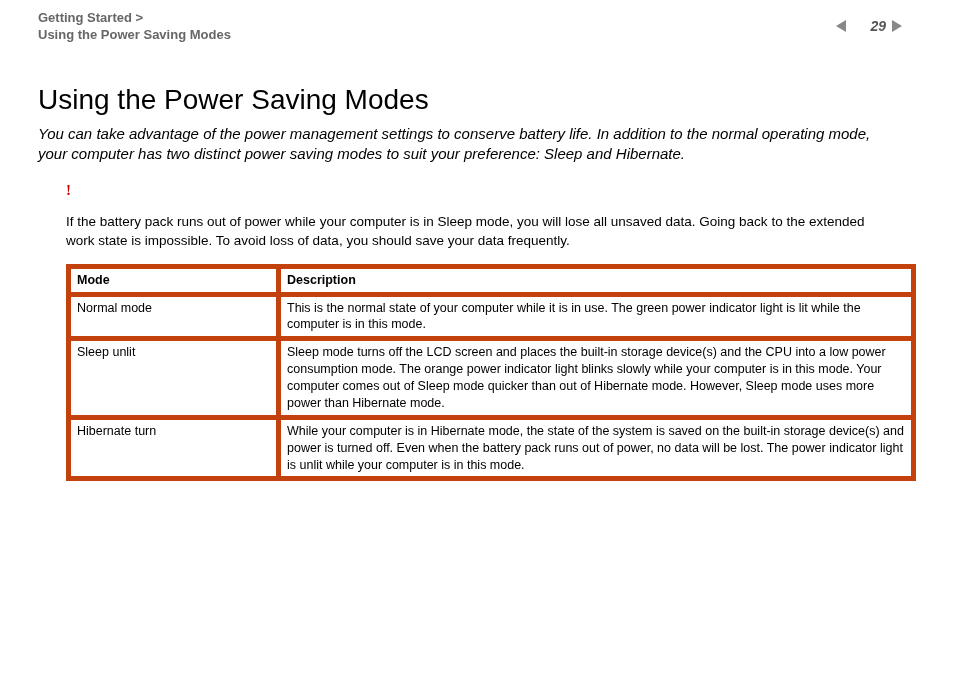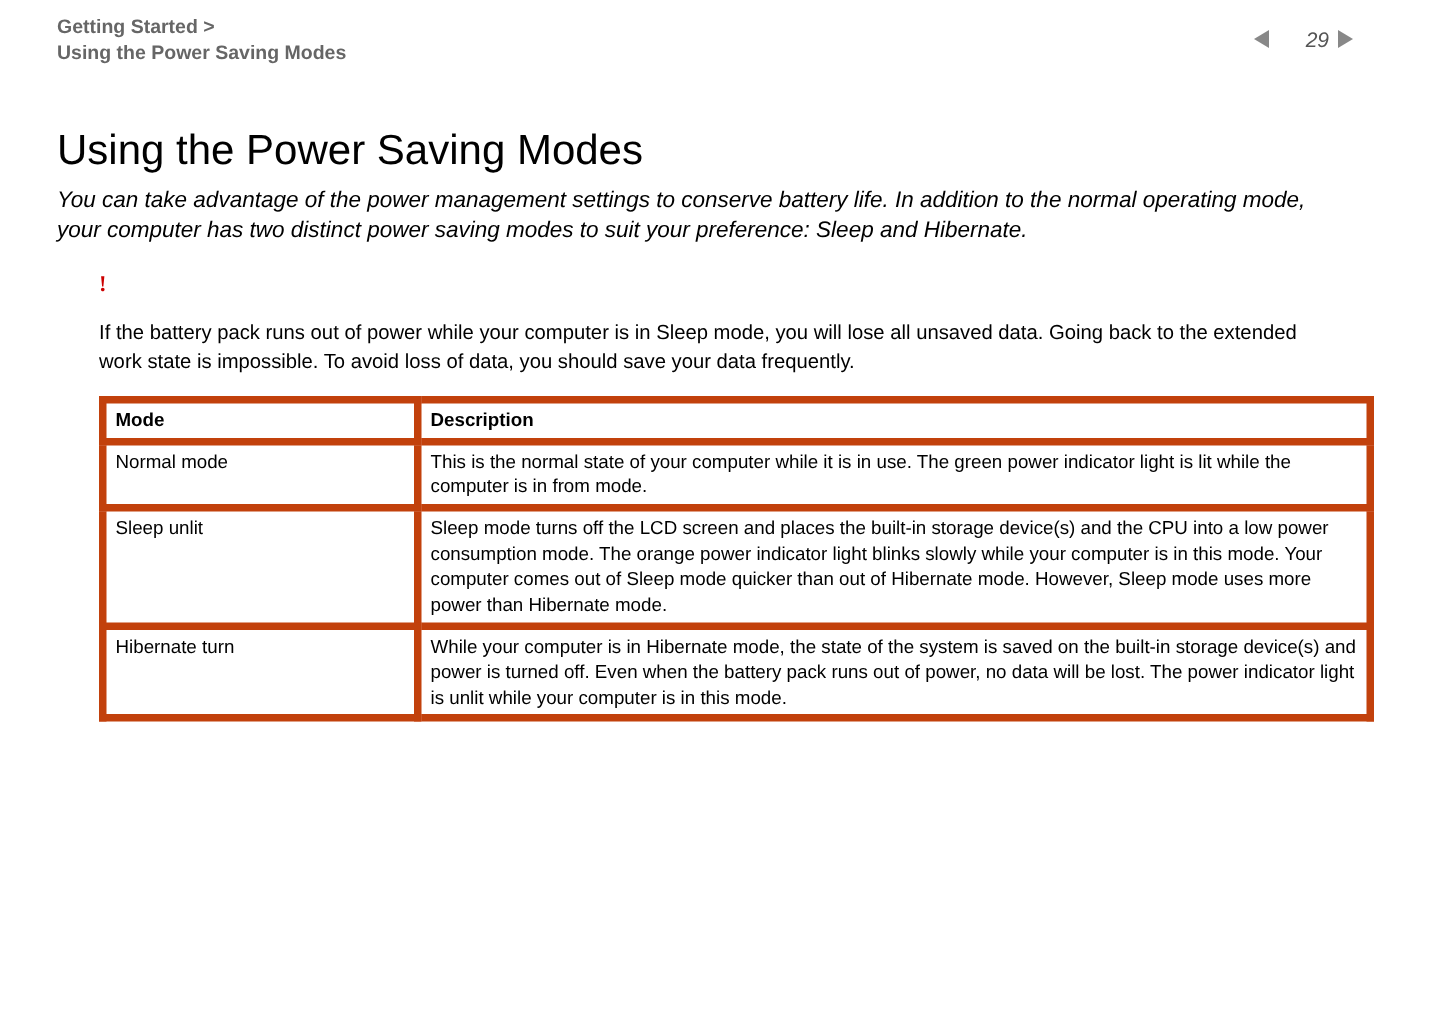--- a/index.html
+++ b/index.html
@@ -48,21 +48,21 @@
     border-bottom: 6px solid transparent;
     border-right: 10px solid #888;
   }
   .tri-right {
     width: 0; height: 0;
     border-top: 6px solid transparent;
     border-bottom: 6px solid transparent;
     border-left: 10px solid #888;
   }
   .page-num {
-    font-weight: normal;
+    font-weight: bold;
     font-style: italic;
     color: #555;
     font-size: 14px;
     margin-left: 18px;
   }
   .body {
     padding: 0 38px;
   }
   h1.title {
     font-weight: normal;
@@ -145,21 +145,21 @@
         <col class="col-mode">
           <col>
       </colgroup>
       <tbody>
           <tr>
         <th>Mode</th>
         <th>Description</th>
       </tr>
       <tr>
         <td>Normal mode</td>
-        <td>This is the normal state of your computer while it is in use. The green power indicator light is lit while the computer is in from mode.</td>
+        <td>This is the normal state of your computer while it is in use. The green power indicator light is lit while the computer is in this mode.</td>
       </tr>
       <tr>
         <td>Sleep unlit</td>
         <td>Sleep mode turns off the LCD screen and places the built-in storage device(s) and the CPU into a low power consumption mode. The orange power indicator light blinks slowly while your computer is in this mode. Your computer comes out of Sleep mode quicker than out of Hibernate mode. However, Sleep mode uses more power than Hibernate mode.</td>
       </tr>
       <tr>
         <td>Hibernate turn</td>
         <td>While your computer is in Hibernate mode, the state of the system is saved on the built-in storage device(s) and power is turned off. Even when the battery pack runs out of power, no data will be lost. The power indicator light is unlit while your computer is in this mode.</td>
       </tr>
     </tbody>

